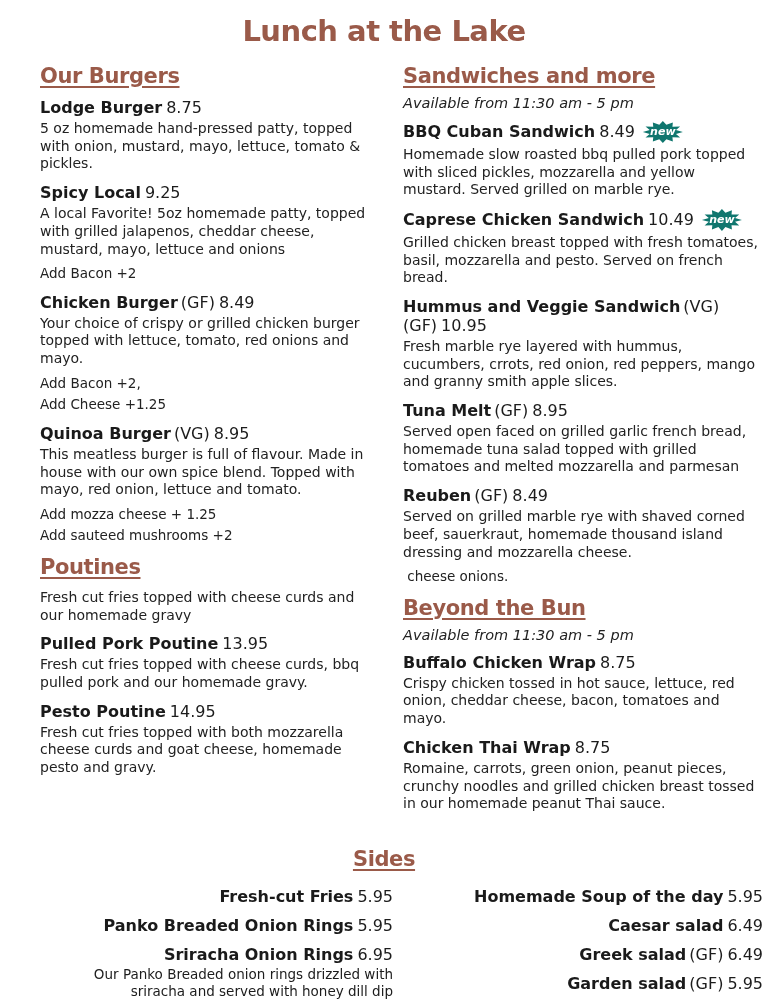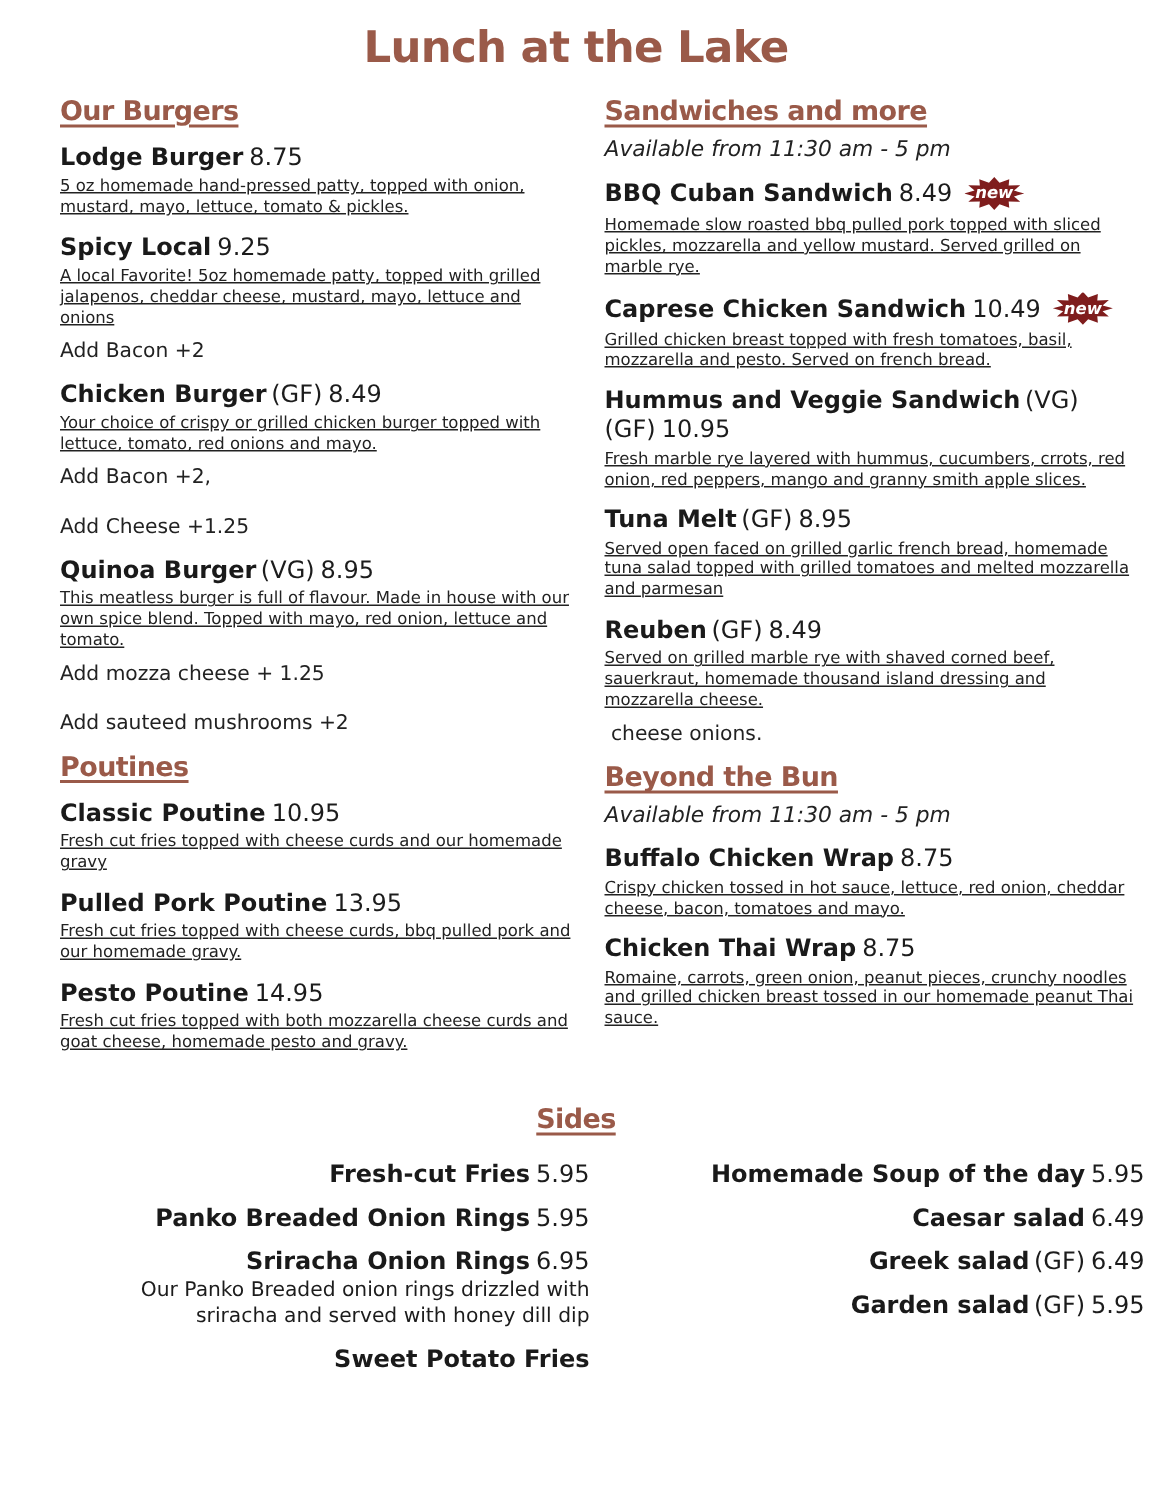--- a/index.html
+++ b/index.html
@@ -18,39 +18,39 @@
     color:#9a5a49;letter-spacing:-0.5px;
   }
 
   .menu-columns{display:flex;padding:0 6px 0 40px;}
   .col{box-sizing:border-box;}
   .col-left{width:355px;padding-right:14px;}
   .col-right{width:365px;padding-left:8px;}
 
   .section-heading{
     margin:10px 0 2px 0;
-    font-size:18px;font-weight:bold;color:#9a5a49;letter-spacing:-0.4px;
+    font-size:21px;font-weight:bold;color:#9a5a49;letter-spacing:-0.4px;
     text-decoration:underline;text-decoration-thickness:2px;text-underline-offset:3px;
   }
   .availability{
     font-style:italic;font-size:14.5px;margin:7px 0 0 0;color:#222;
   }
   .menu-item{margin-top:10px;}
   .item-line{font-size:16px;line-height:1.2;}
   .item-name{font-weight:bold;color:#1a1a1a;}
   .item-tags{margin-left:3px;color:#1c1c1c;}
   .item-price{margin-left:4px;color:#1c1c1c;}
-  .item-desc{font-size:11px;line-height:1.26;margin-top:3px;color:#222;text-decoration:underline;}
+  .item-desc{font-size:14px;line-height:1.26;margin-top:3px;color:#222;}
   .item-extra{font-size:13.5px;line-height:1.3;margin-top:7px;color:#222;}
-  .item-extra + .item-extra{margin-top:15px;}
+  .item-extra + .item-extra{margin-top:4px;}
 
   .new-badge{
     display:inline-block;margin-left:8px;vertical-align:2px;
     width:40px;height:22px;line-height:22px;text-align:center;
-    background:#7f1d1d;color:#ffffff;
+    background:#0f766e;color:#ffffff;
     font-size:11px;font-weight:bold;font-style:italic;
     clip-path:polygon(100% 50%,82.8% 58.8%,93.3% 75%,74% 74%,75% 93.3%,58.8% 82.8%,50% 100%,41.2% 82.8%,25% 93.3%,26% 74%,6.7% 75%,17.2% 58.8%,0% 50%,17.2% 41.2%,6.7% 25%,26% 26%,25% 6.7%,41.2% 17.2%,50% 0%,58.8% 17.2%,75% 6.7%,74% 26%,93.3% 25%,82.8% 41.2%);
   }
 
   .sides-heading{
     text-align:center;margin:34px 0 6px 0;
   }
   .sides-columns{display:flex;padding-left:45px;text-align:right;}
   .scol{box-sizing:border-box;}
   .scol-left{width:358px;padding-right:10px;}
@@ -86,21 +86,20 @@
           <div class="menu-item">
             <div class="item-line"><span class="item-name">Quinoa Burger</span><span class="item-tags">(VG)</span><span class="item-price">8.95</span></div>
             <div class="item-desc">This meatless burger is full of flavour. Made in house with our own spice blend. Topped with mayo, red onion, lettuce and tomato.</div>
             <div class="item-extra">Add mozza cheese + 1.25</div>
             <div class="item-extra">Add sauteed mushrooms +2</div>
           </div>
         </section>
         <section class="menu-section">
           <h2 class="section-heading">Poutines</h2>
           <div class="menu-item">
-            <div class="item-line"><span class="item-name">Classic Poutine</span><span class="item-price">10.95</span></div>
             <div class="item-desc">Fresh cut fries topped with cheese curds and our homemade gravy</div>
           </div>
           <div class="menu-item">
             <div class="item-line"><span class="item-name">Pulled Pork Poutine</span><span class="item-price">13.95</span></div>
             <div class="item-desc">Fresh cut fries topped with cheese curds, bbq pulled pork and our homemade gravy.</div>
           </div>
           <div class="menu-item">
             <div class="item-line"><span class="item-name">Pesto Poutine</span><span class="item-price">14.95</span></div>
             <div class="item-desc">Fresh cut fries topped with both mozzarella cheese curds and goat cheese, homemade pesto and gravy.</div>
           </div>

